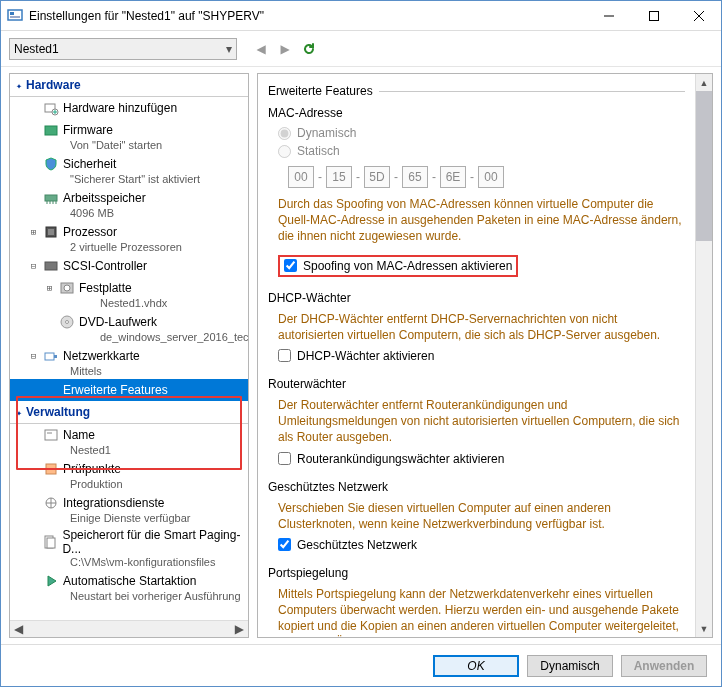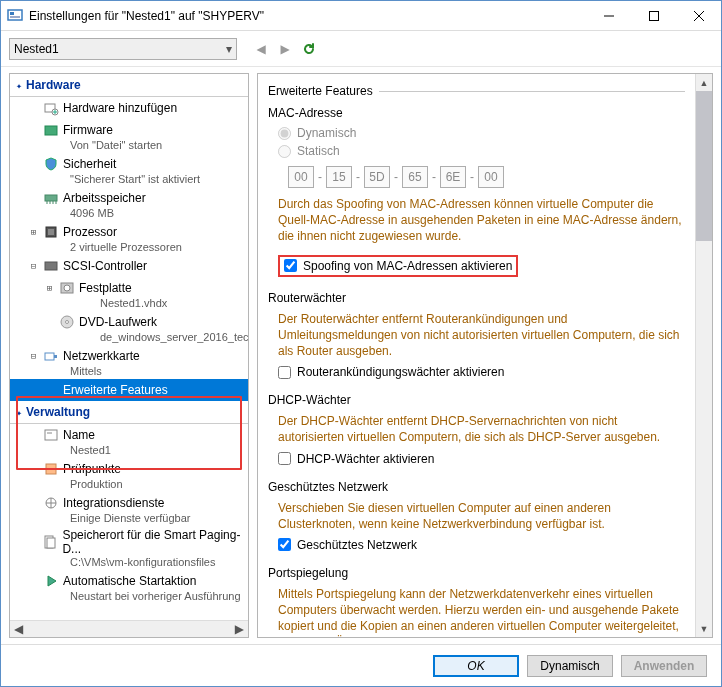--- a/index.html
+++ b/index.html
@@ -367,37 +367,37 @@
             </div>
             <div class="desc">Durch das Spoofing von MAC-Adressen können virtuelle Computer die Quell-MAC-Adresse in ausgehenden Paketen in eine MAC-Adresse ändern, die ihnen nicht zugewiesen wurde.</div>
             <div class="redchk">
               <input type="checkbox" checked="" style="">
               <span>Spoofing von MAC-Adressen aktivieren</span>
             </div>
           </div>
         </div>
 
         <div class="fieldset">
+          <div class="legend">DHCP-Wächter</div>
+          <div class="inner">
+            <div class="desc">Der DHCP-Wächter entfernt DHCP-Servernachrichten von nicht autorisierten virtuellen Computern, die sich als DHCP-Server ausgeben.</div>
+            <label class="chk">
+                <input type="checkbox" style="">
+                <span>DHCP-Wächter aktivieren</span>
+              </label>
+          </div>
+        </div>
+
+        <div class="fieldset">
           <div class="legend">Routerwächter</div>
           <div class="inner">
             <div class="desc">Der Routerwächter entfernt Routerankündigungen und Umleitungsmeldungen von nicht autorisierten virtuellen Computern, die sich als Router ausgeben.</div>
             <label class="chk">
                 <input type="checkbox" style="">
                 <span>Routerankündigungswächter aktivieren</span>
-              </label>
-          </div>
-        </div>
-
-        <div class="fieldset">
-          <div class="legend">DHCP-Wächter</div>
-          <div class="inner">
-            <div class="desc">Der DHCP-Wächter entfernt DHCP-Servernachrichten von nicht autorisierten virtuellen Computern, die sich als DHCP-Server ausgeben.</div>
-            <label class="chk">
-                <input type="checkbox" style="">
-                <span>DHCP-Wächter aktivieren</span>
               </label>
           </div>
         </div>
 
         <div class="fieldset">
           <div class="legend">Geschütztes Netzwerk</div>
           <div class="inner">
             <div class="desc">Verschieben Sie diesen virtuellen Computer auf einen anderen Clusterknoten, wenn keine Netzwerkverbindung verfügbar ist.</div>
             <label class="chk">
                 <input type="checkbox" checked="" style="">

